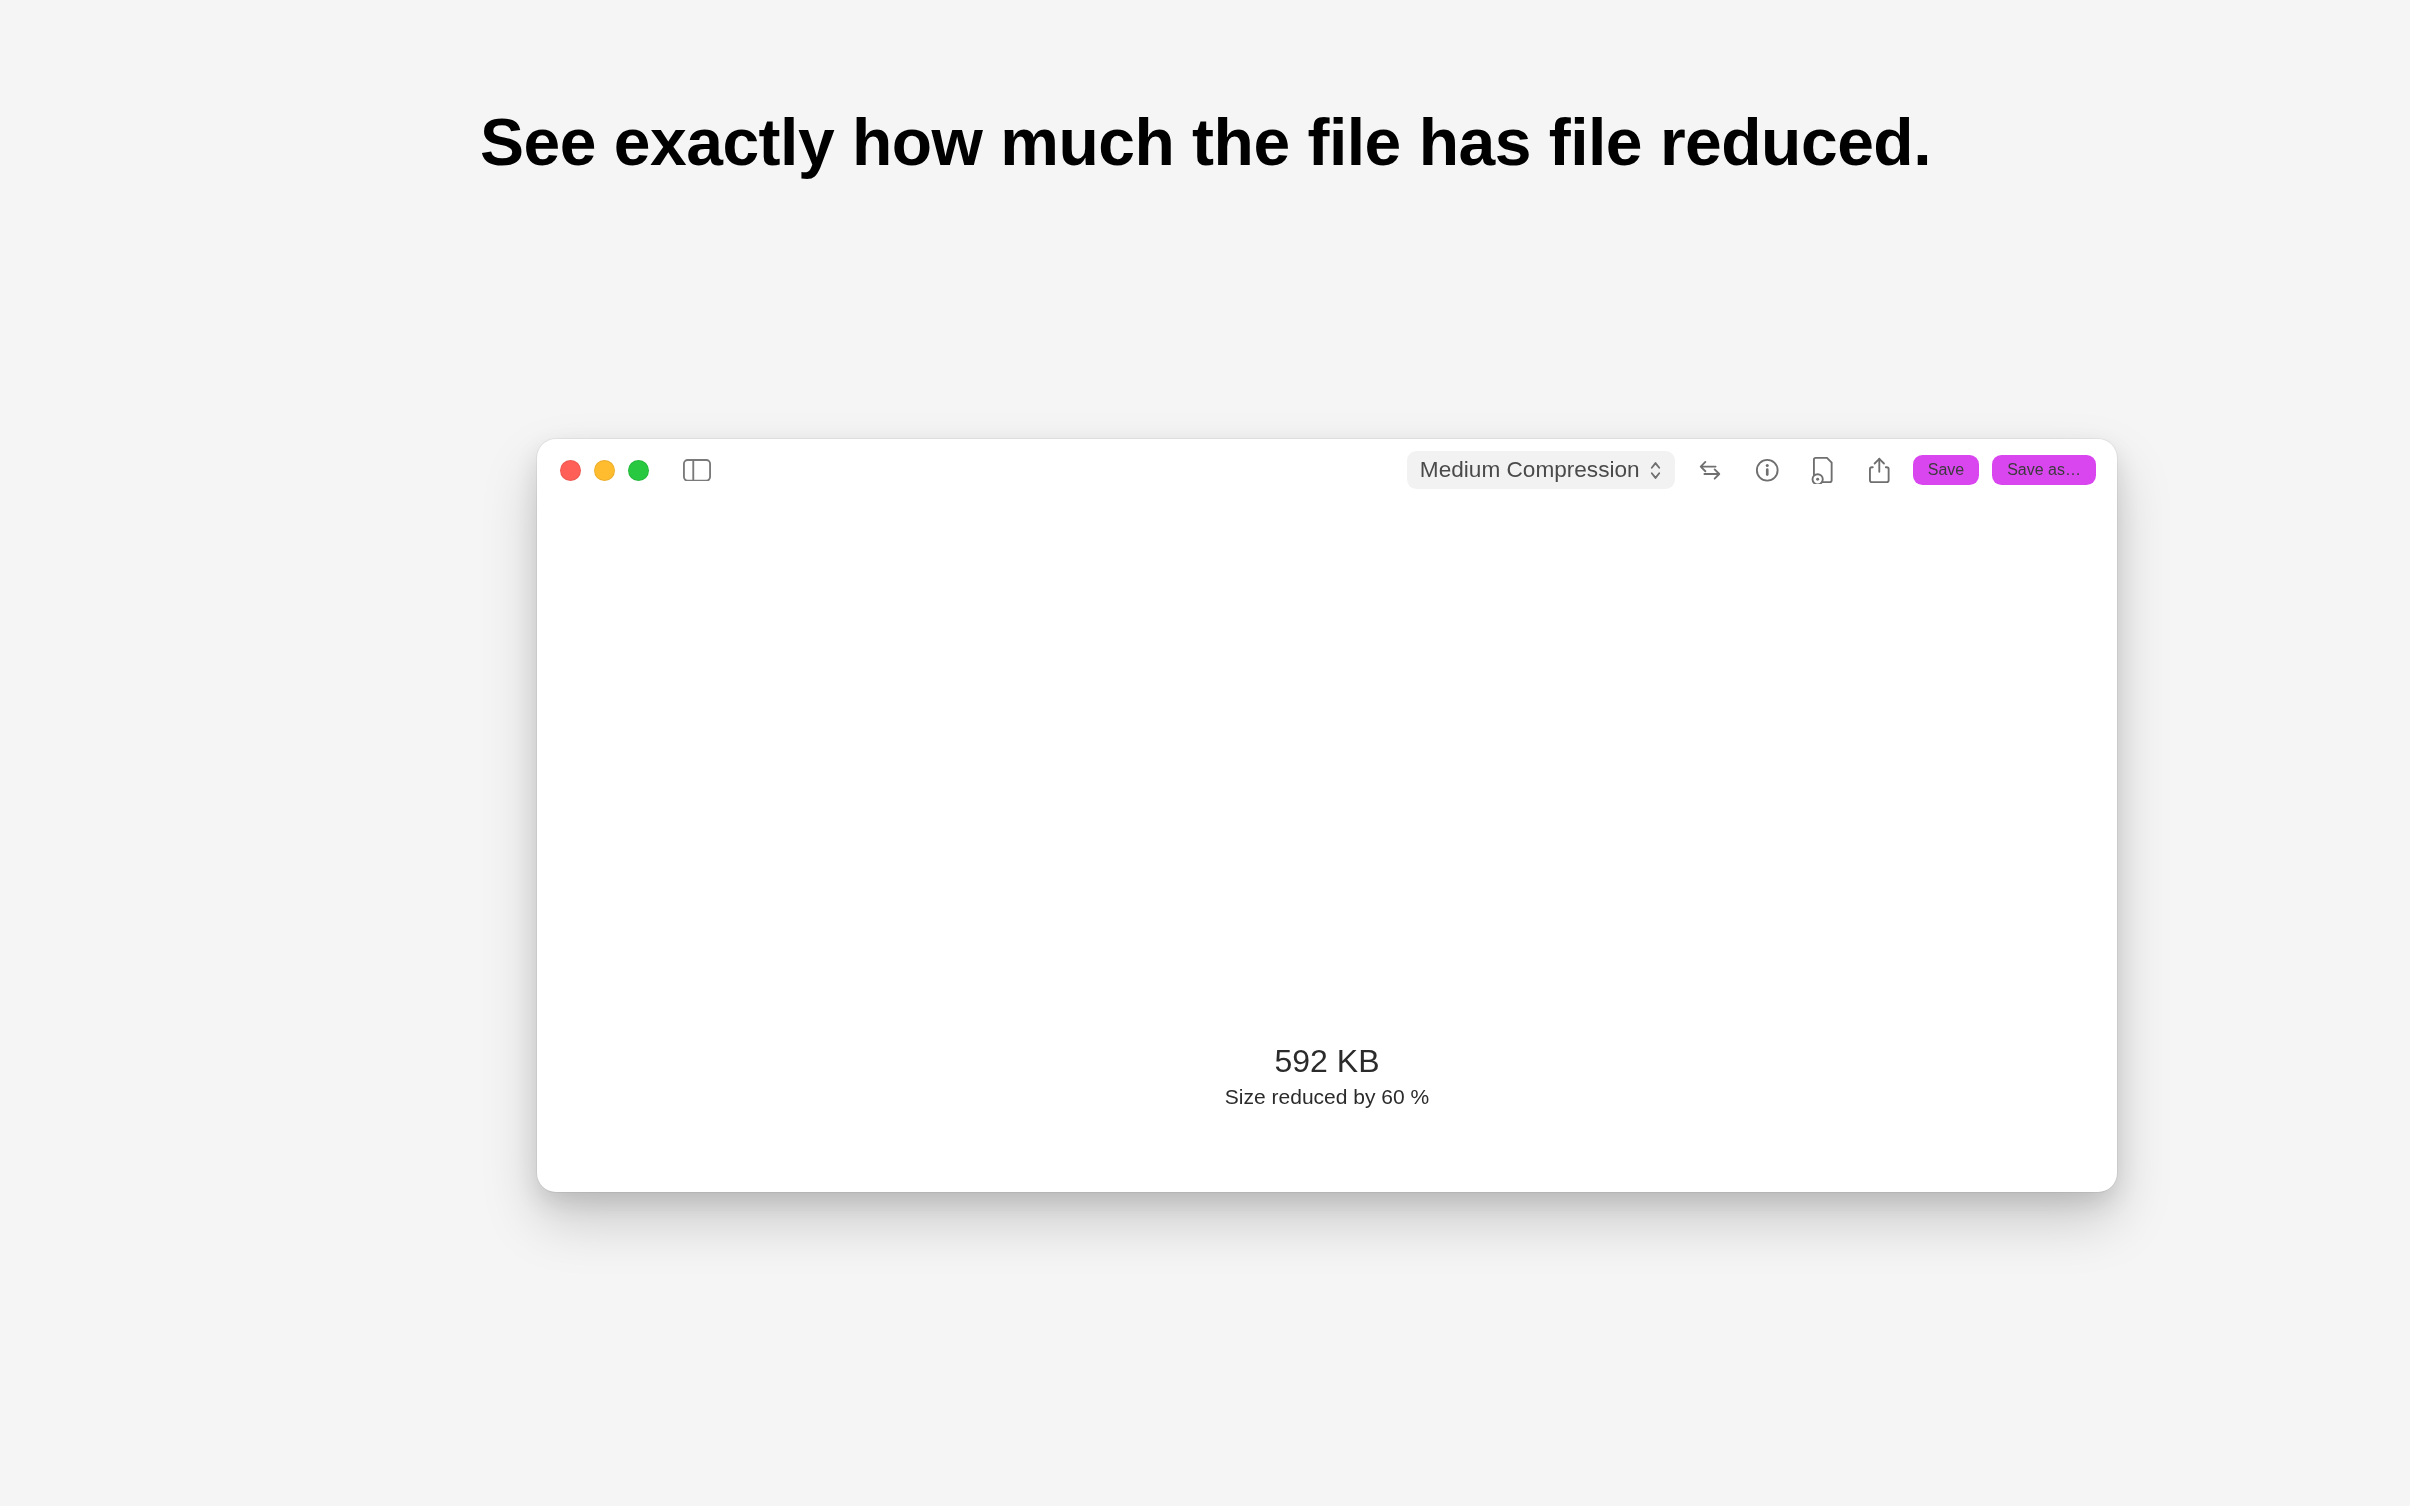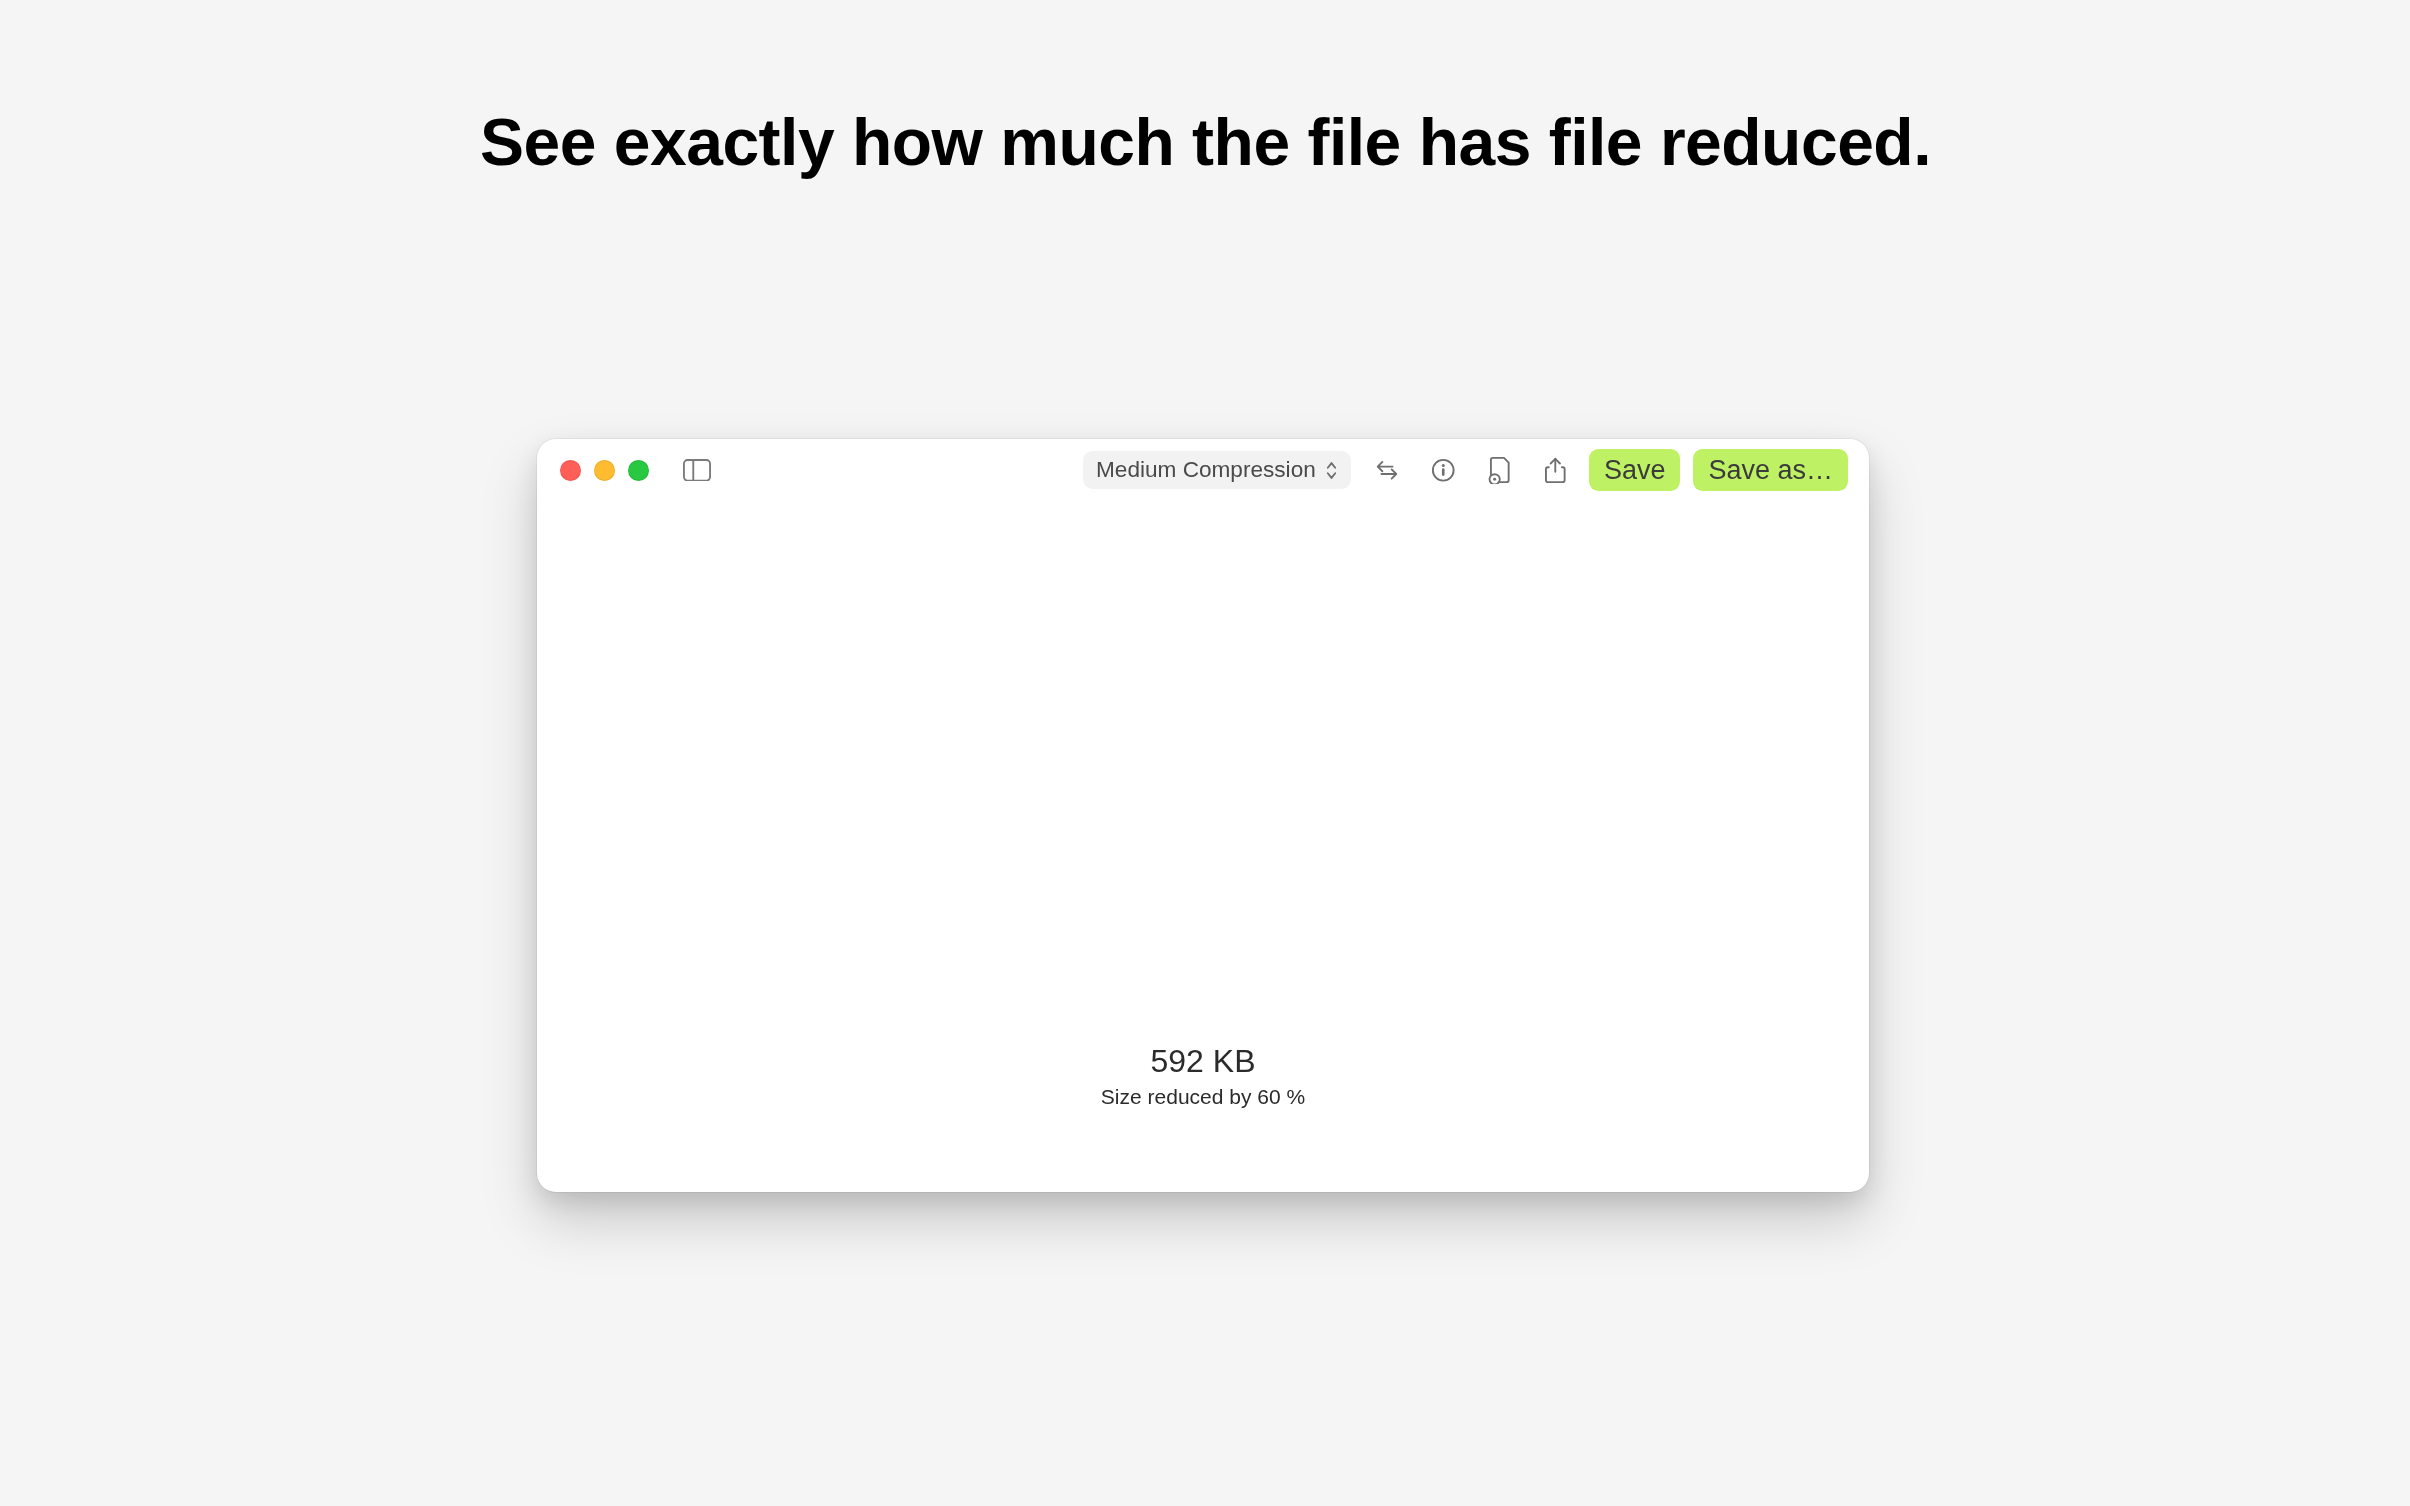--- a/index.html
+++ b/index.html
@@ -21,21 +21,21 @@
       font-weight: 700;
       color: #000;
       letter-spacing: -0.5px;
       white-space: nowrap;
     }
 
     .window {
       position: absolute;
       top: 439px;
       left: 537px;
-      width: 1332px;
+      width: 1580px;
       height: 753px;
       background: #ffffff;
       border-radius: 19px;
       box-shadow:
         0 0 0 0.9px rgba(0,0,0,0.05),
         0 28px 56px rgba(0,0,0,0.18),
         0 9.4px 23.5px rgba(0,0,0,0.10);
       overflow: hidden;
     }
 
@@ -93,22 +93,22 @@
       display: flex;
       align-items: center;
       justify-content: center;
       border-radius: 7.5px;
     }
 
     .txtbtn {
       color: #3b3b3b;
       padding: 5.6px 15px;
       border-radius: 9.4px;
-      background: #bef264;
-      font-size: 27px;
+      background: #d946ef;
+      font-size: 16px;
     }
 
     .content {
       position: relative;
       width: 100%;
       height: calc(100% - 62px);
     }
 
     .icon-wrap {
       position: absolute;

